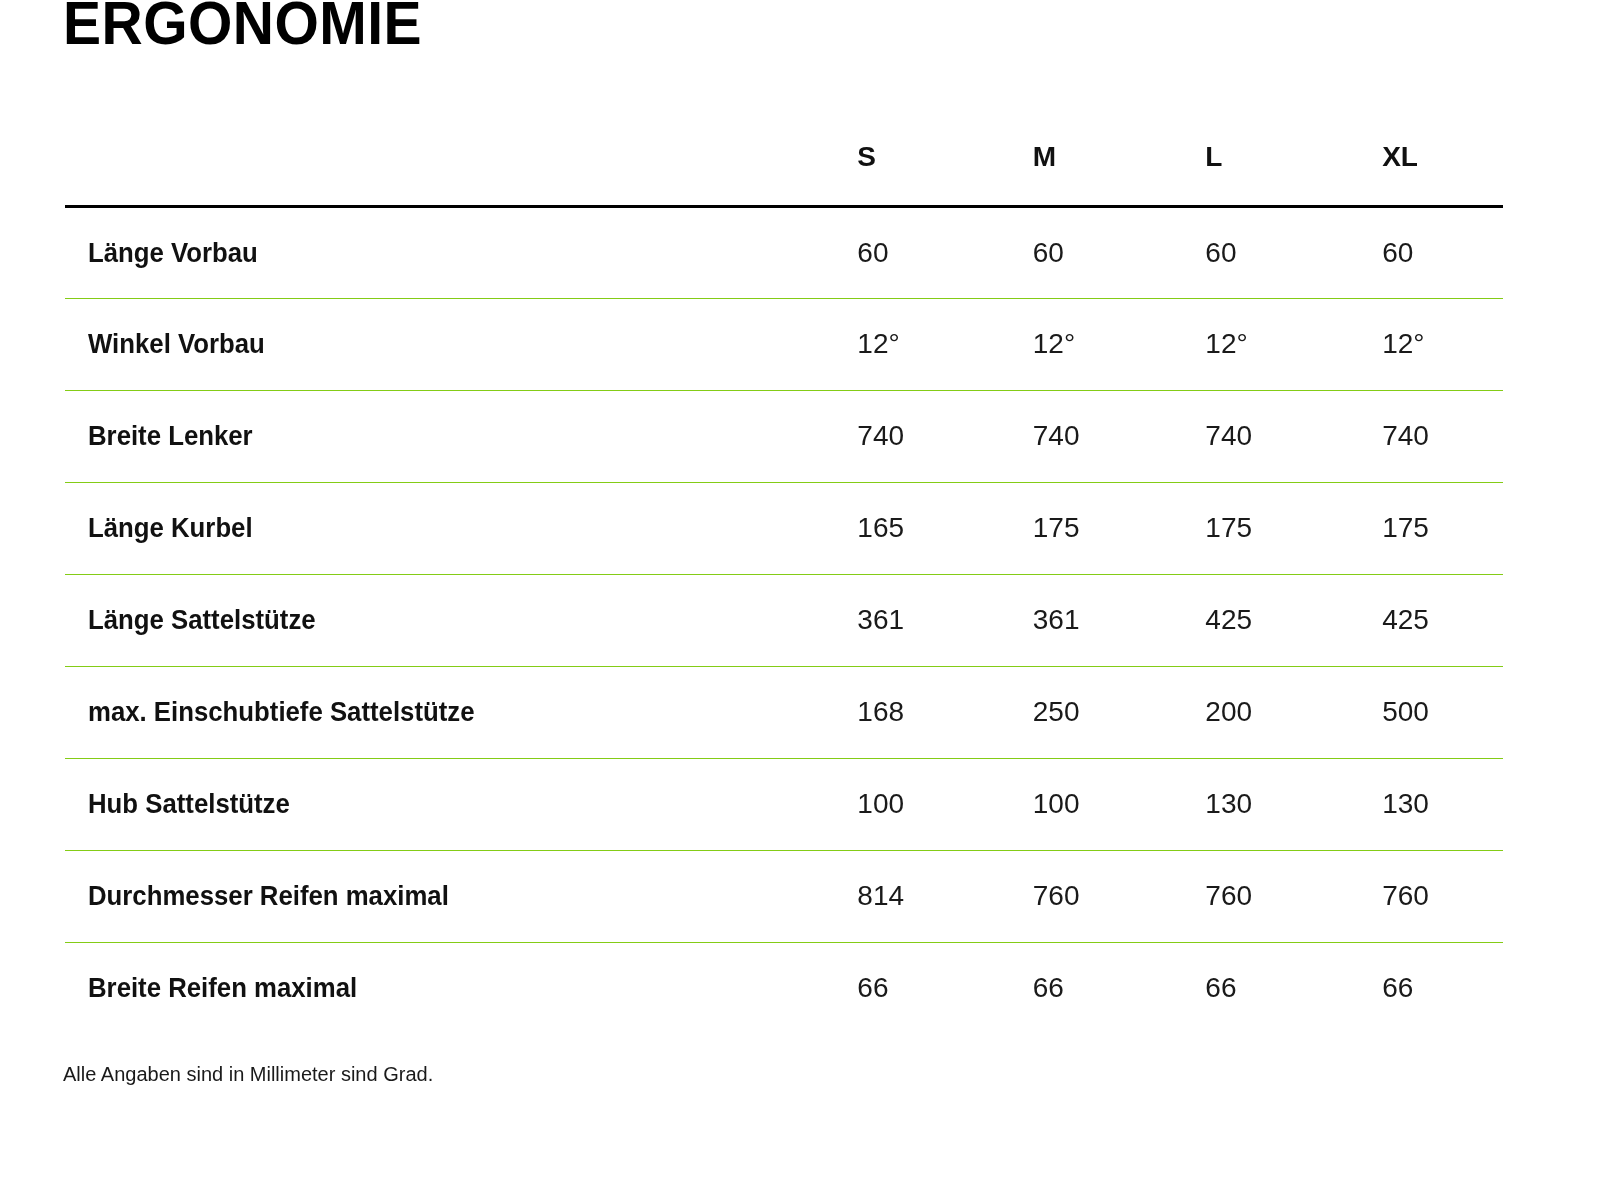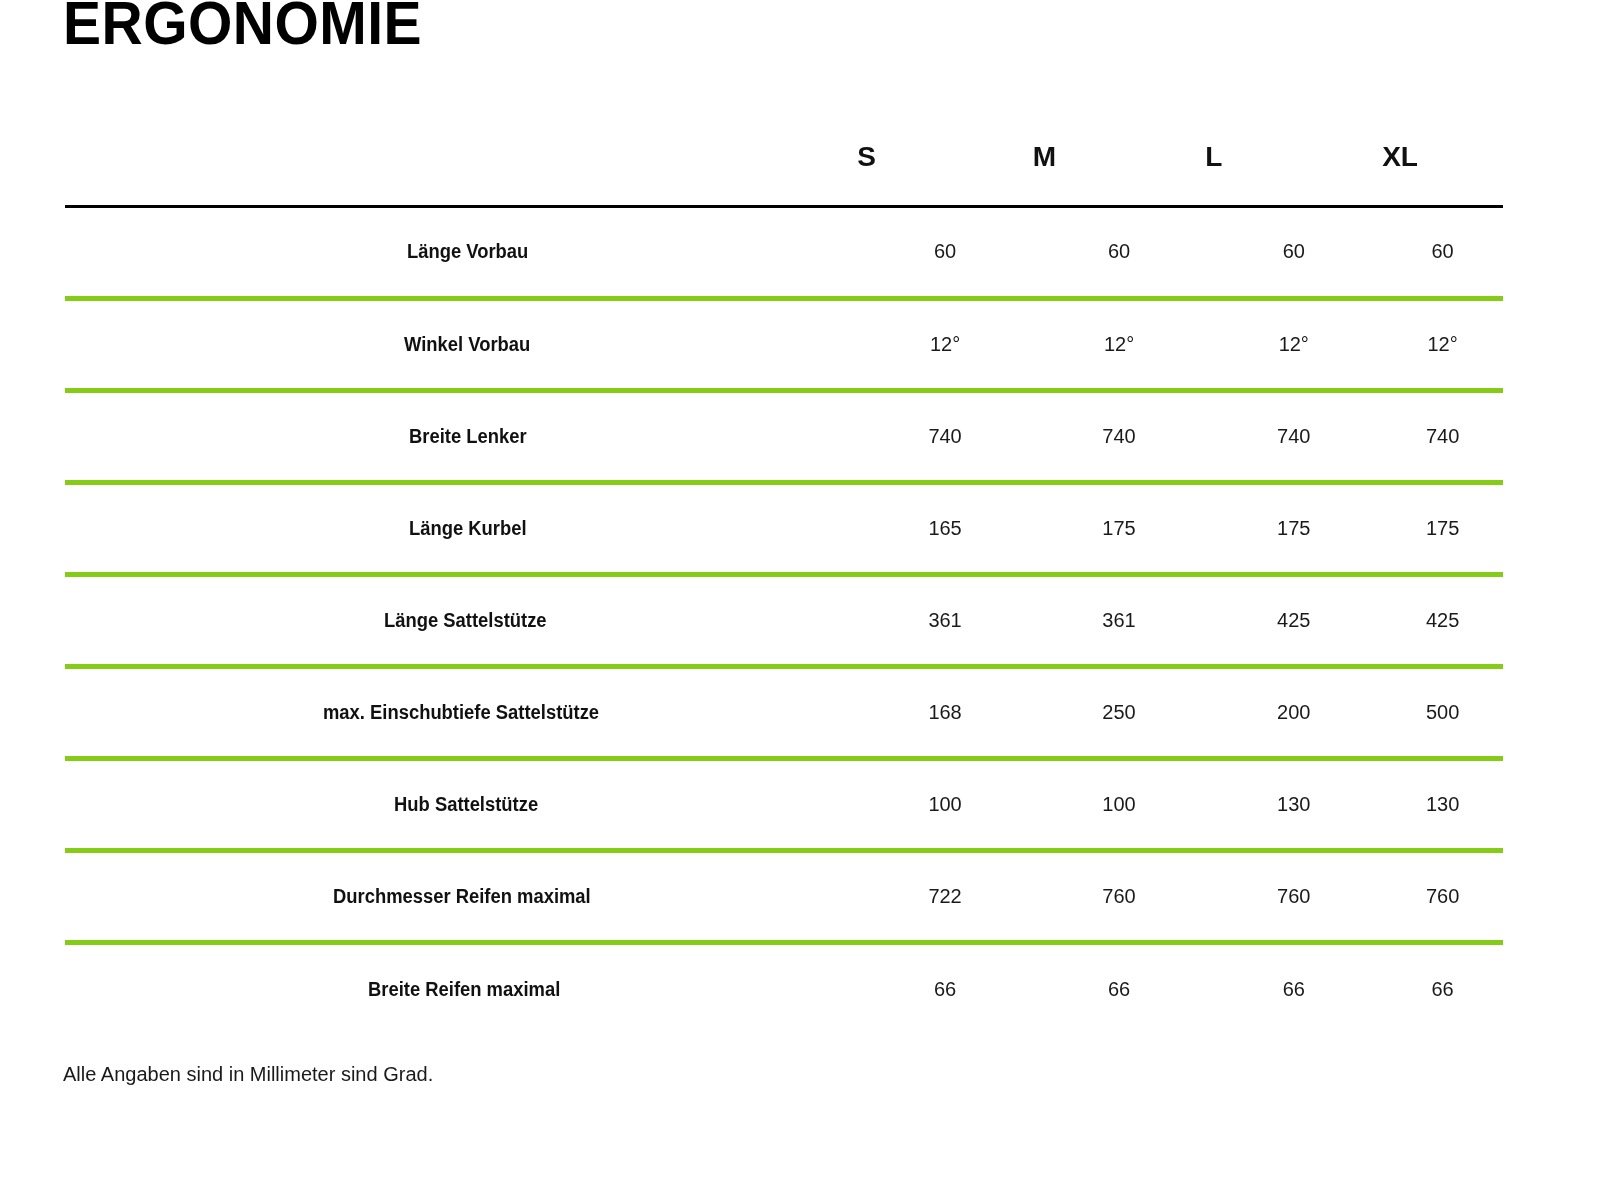--- a/index.html
+++ b/index.html
@@ -39,28 +39,28 @@
     font-size: 28px;
     font-weight: 700;
     text-align: left;
     vertical-align: middle;
     padding: 0;
     color: #111111;
   }
   tbody td {
     height: 92px;
     vertical-align: middle;
-    font-size: 20px;
+    font-size: 28px;
     font-weight: 400;
-    text-align: center;
+    text-align: left;
     padding: 0;
     color: #1a1a1a;
     letter-spacing: 0;
   }
-  tbody tr + tr td { border-top: 5px solid #84cc16; }
+  tbody tr + tr td { border-top: 1px solid #84cc16; }
   td.label-cell, th.label-cell { padding-left: 23px; }
   td.label-cell .cond {
     display: inline-block;
     font-weight: 700;
     color: #111111;
     transform: scaleX(0.92);
     transform-origin: 0 50%;
     white-space: nowrap;
   }
   p.footnote {
@@ -138,21 +138,21 @@
     </tr>
     <tr>
       <td class="label-cell"><span class="cond">Hub Sattelstütze</span></td>
       <td>100</td>
       <td>100</td>
       <td>130</td>
       <td>130</td>
     </tr>
     <tr>
       <td class="label-cell"><span class="cond">Durchmesser Reifen maximal</span></td>
-      <td>722</td>
+      <td>814</td>
       <td>760</td>
       <td>760</td>
       <td>760</td>
     </tr>
     <tr>
       <td class="label-cell"><span class="cond">Breite Reifen maximal</span></td>
       <td>66</td>
       <td>66</td>
       <td>66</td>
       <td>66</td>

